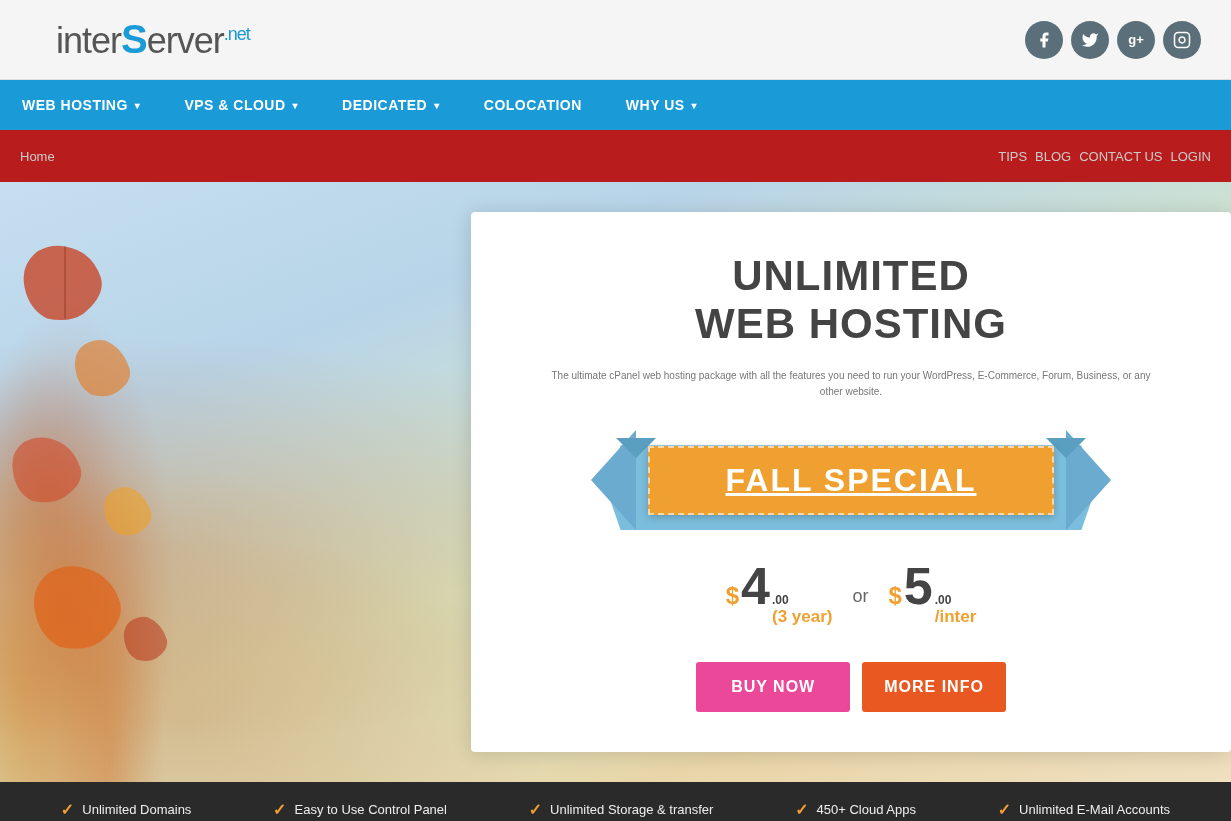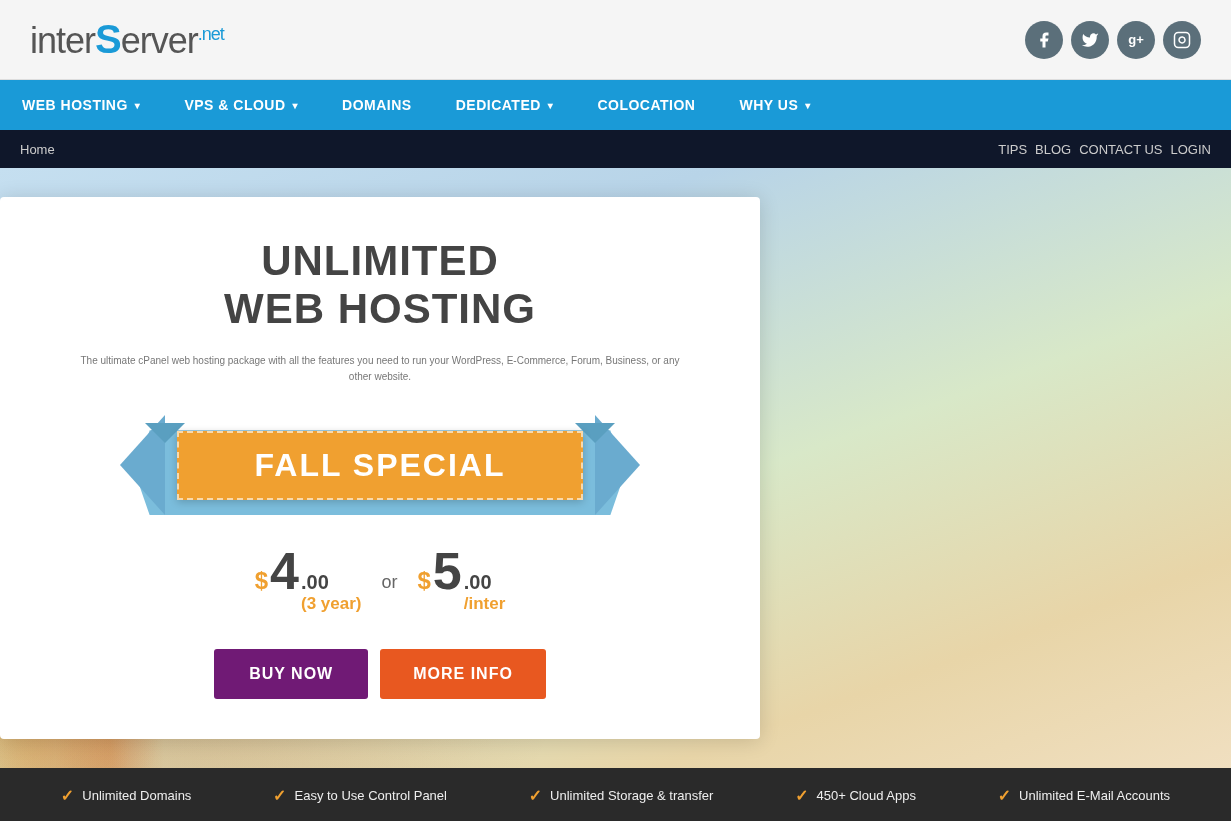--- a/index.html
+++ b/index.html
@@ -13,20 +13,21 @@
       justify-content: space-between;
       padding: 10px 30px;
       height: 80px;
       border-bottom: 1px solid #ddd;
     }
     .logo {
       font-size: 36px;
       font-weight: 300;
       color: #555;
       letter-spacing: -1px;
+      margin-left: 26px;
     }
     .logo span.inter { color: #555; }
     .logo span.S { color: #1a9ad7; font-weight: bold; font-size: 40px; }
     .logo span.erver { color: #555; }
     .logo span.net { color: #1a9ad7; font-size: 18px; vertical-align: super; }
     .social-icons {
       display: flex;
       gap: 8px;
     }
     .social-icon {
@@ -63,26 +64,26 @@
       white-space: nowrap;
       gap: 5px;
     }
     .nav-arrow {
       font-size: 10px;
       margin-left: 2px;
     }
 
     
     .breadcrumb {
-      background: #0f172a;
+      background: #b91c1c;
       display: flex;
       align-items: center;
       justify-content: space-between;
       padding: 0 20px;
-      height: 38px;
+      height: 52px;
     }
     .breadcrumb-left { color: #ccc; font-size: 13px; }
     .breadcrumb-right {
       display: flex;
       gap: 8px;
       align-items: center;
     }
     .breadcrumb-right a {
       color: #ccc;
       font-size: 13px;
@@ -90,21 +91,21 @@
       cursor: pointer;
     }
 
     
     .hero {
       position: relative;
       min-height: 600px;
       background: linear-gradient(135deg, #c8e6f5 0%, #b8d8f0 30%, #d4e8c2 60%, #e8d5b0 80%, #f0e0c0 100%);
       display: flex;
       align-items: center;
-      justify-content: flex-start;
+      justify-content: flex-end;
       overflow: hidden;
     }
 
     
     .hero-bg {
       position: absolute;
       top: 0; left: 0; right: 0; bottom: 0;
       background:
         radial-gradient(ellipse at 10% 60%, rgba(200, 100, 30, 0.3) 0%, transparent 40%),
         radial-gradient(ellipse at 5% 80%, rgba(220, 140, 40, 0.2) 0%, transparent 30%),
@@ -158,20 +159,21 @@
       background: #f0a030;
       border: 2px dashed rgba(255,255,255,0.6);
       padding: 14px 76px;
       font-size: 32px;
       font-weight: 800;
       color: white;
       letter-spacing: 2px;
       text-transform: uppercase;
       z-index: 5;
       box-shadow: 0 2px 8px rgba(0,0,0,0.2);
+      text-decoration: underline;
     }
 
     
     .banner-wrapper::before {
       content: '';
       position: absolute;
       left: 0;
       top: 50%;
       transform: translateY(-50%);
       width: 0;
@@ -218,21 +220,21 @@
       vertical-align: super;
       line-height: 1;
     }
     .price-amount {
       font-size: 52px;
       font-weight: 700;
       color: #444;
       line-height: 1;
     }
     .price-cents {
-      font-size: 20px;
+      font-size: 12px;
       font-weight: 700;
       color: #444;
     }
     .price-period {
       font-size: 17px;
       color: #f0a030;
       font-weight: 600;
     }
     .price-or {
       font-size: 18px;
@@ -240,35 +242,35 @@
       margin: 0 5px;
     }
 
     
     .btn-group {
       display: flex;
       gap: 12px;
       justify-content: center;
     }
     .btn-buynow {
-      background: #701a75;
+      background: #ec4899;
       color: white;
       border: none;
       padding: 16px 35px;
       font-size: 16px;
       font-weight: 700;
       letter-spacing: 1px;
       cursor: pointer;
       border-radius: 3px;
     }
     .btn-moreinfo {
       background: #e85820;
       color: white;
       border: none;
-      padding: 16px 33px;
+      padding: 16px 22px;
       font-size: 16px;
       font-weight: 700;
       letter-spacing: 1px;
       cursor: pointer;
       border-radius: 3px;
     }
 
     
     .features-bar {
       background: #2a2a2a;
@@ -348,23 +350,20 @@
 </div>
 
 <nav class="nav">
   <div class="nav-item">
     <span>WEB HOSTING</span>
     <span class="nav-arrow">▾</span>
   </div>
   <div class="nav-item">
     <span>VPS &amp; CLOUD</span>
     <span class="nav-arrow">▾</span>
-  </div>
-  <div class="nav-item">
-    <span>DOMAINS</span>
   </div>
   <div class="nav-item">
     <span>DEDICATED</span>
     <span class="nav-arrow">▾</span>
   </div>
   <div class="nav-item">
     <span>COLOCATION</span>
   </div>
   <div class="nav-item">
     <span>WHY US</span>

